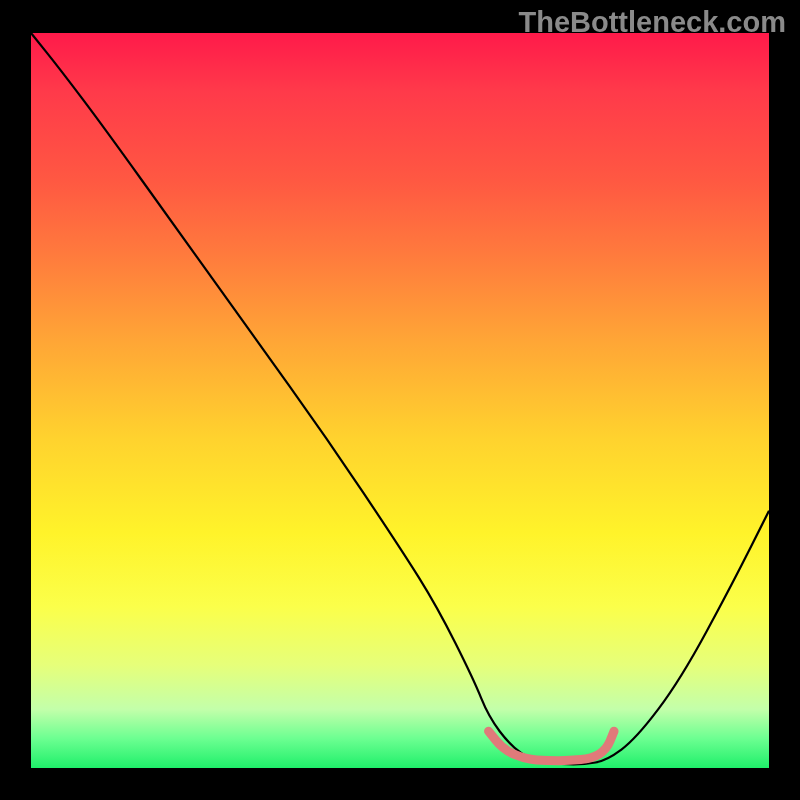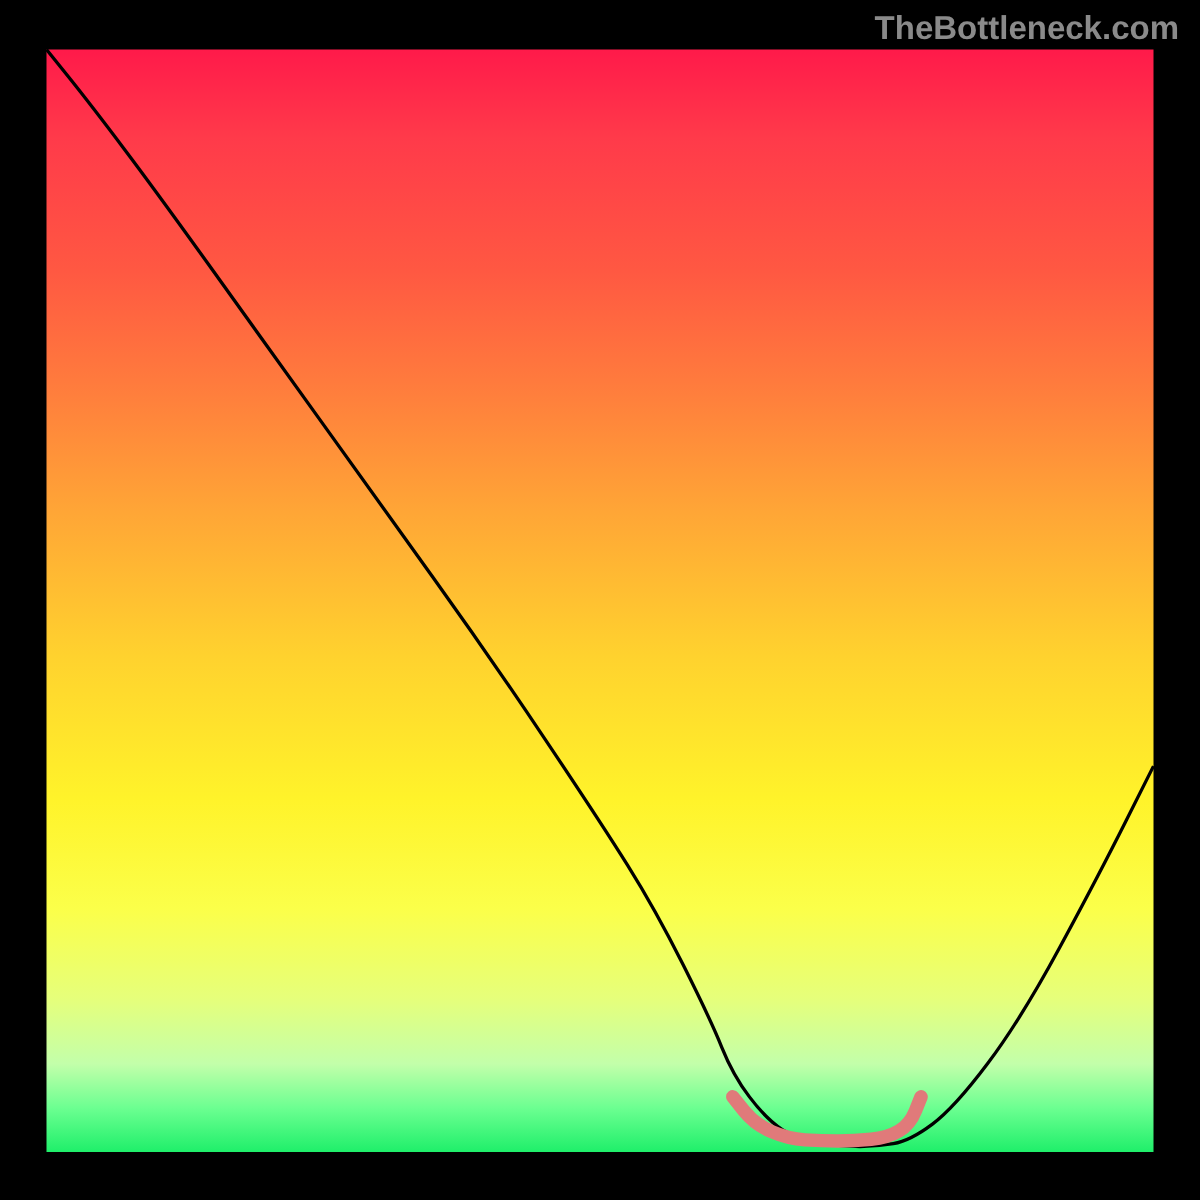--- a/index.html
+++ b/index.html
@@ -9,21 +9,21 @@
     background: #000;
     position: relative;
     font-family: Arial, sans-serif;
     overflow: hidden;
   }
   .watermark {
     position: absolute;
     top: 6px;
     right: 14px;
     color: #8a8a8a;
-    font-size: 22px;
+    font-size: 29px;
     font-weight: bold;
     z-index: 10;
   }
   .plot-area {
     position: absolute;
     left: 31px;
     top: 33px;
     width: 738px;
     height: 735px;
   }

